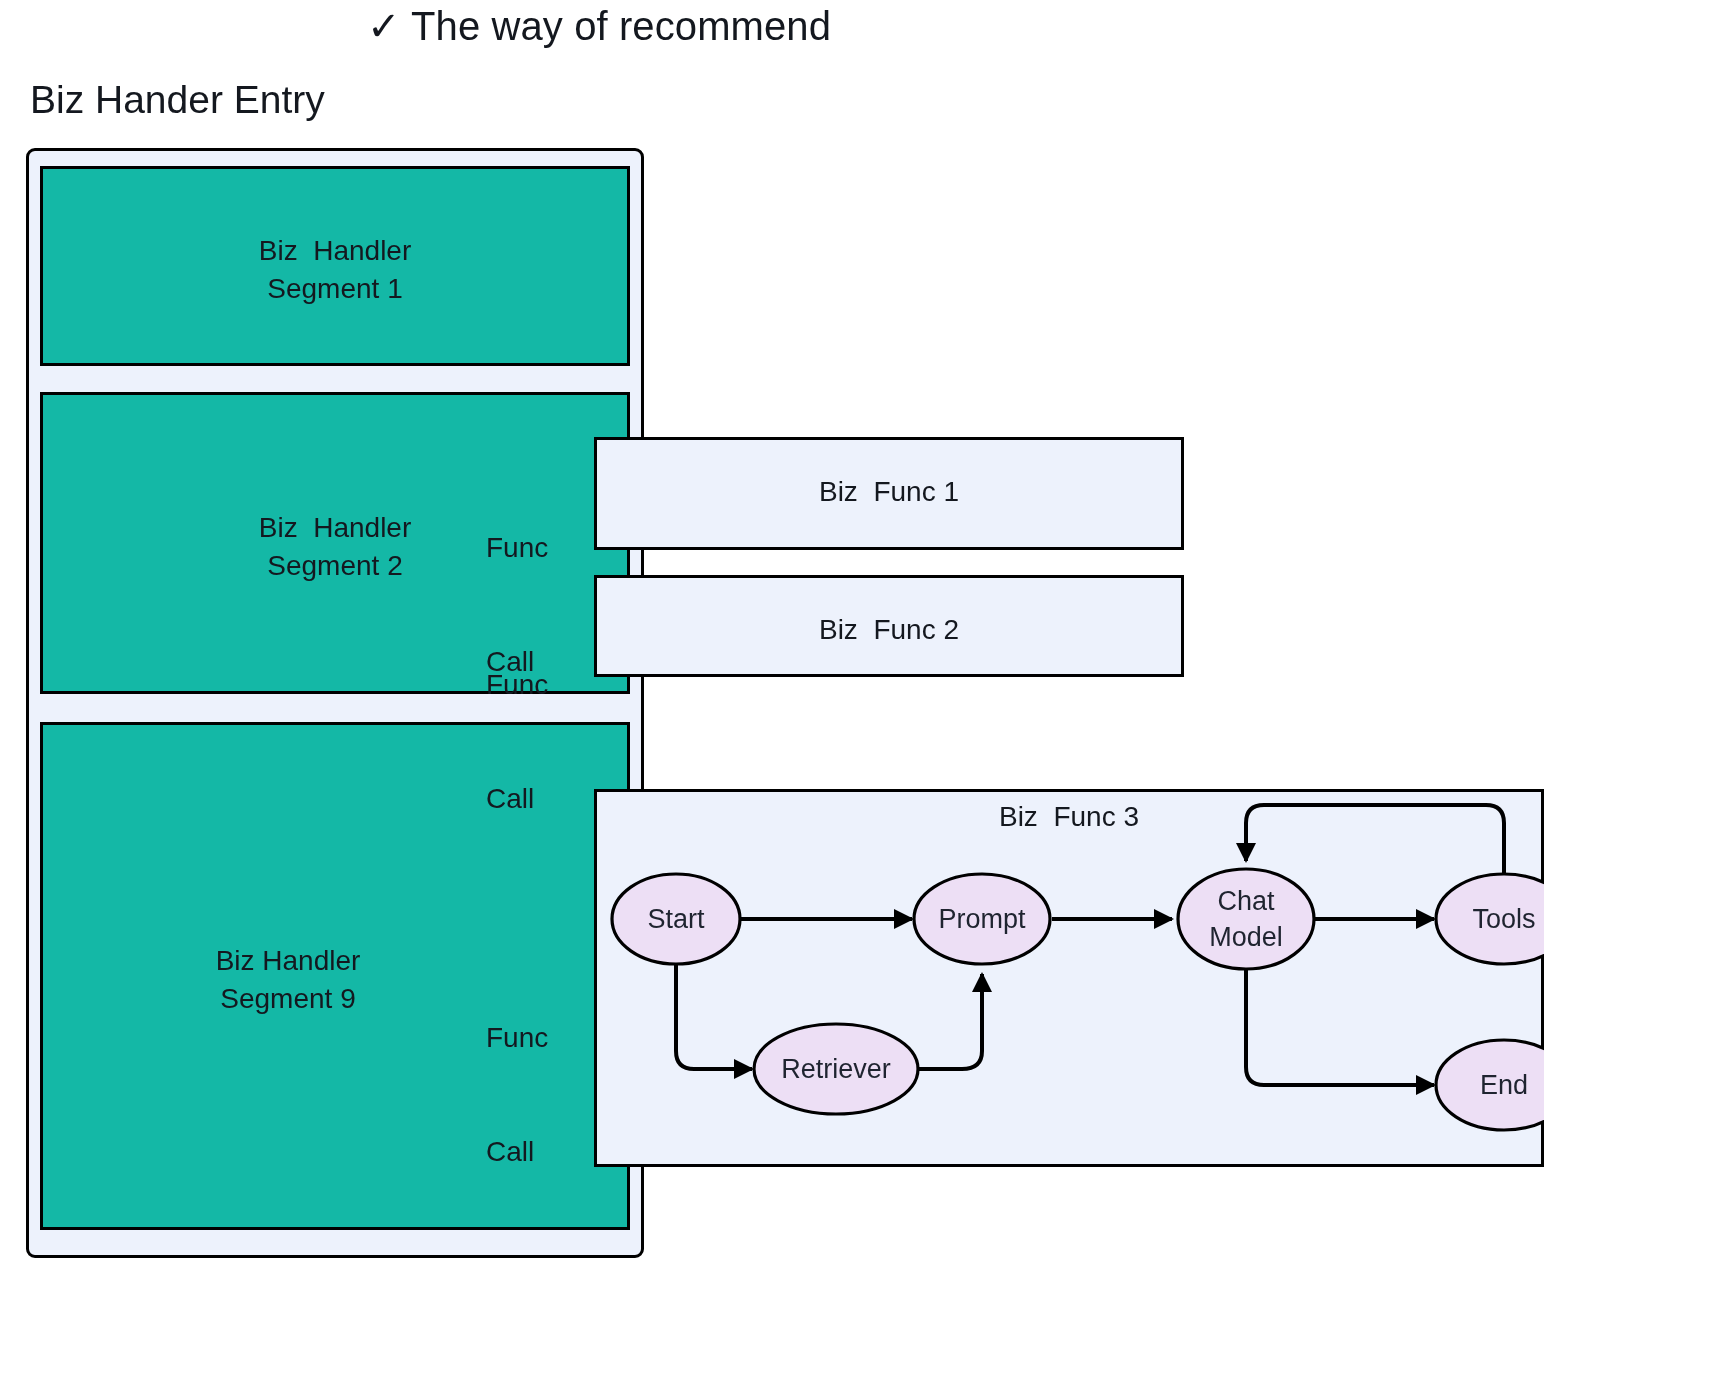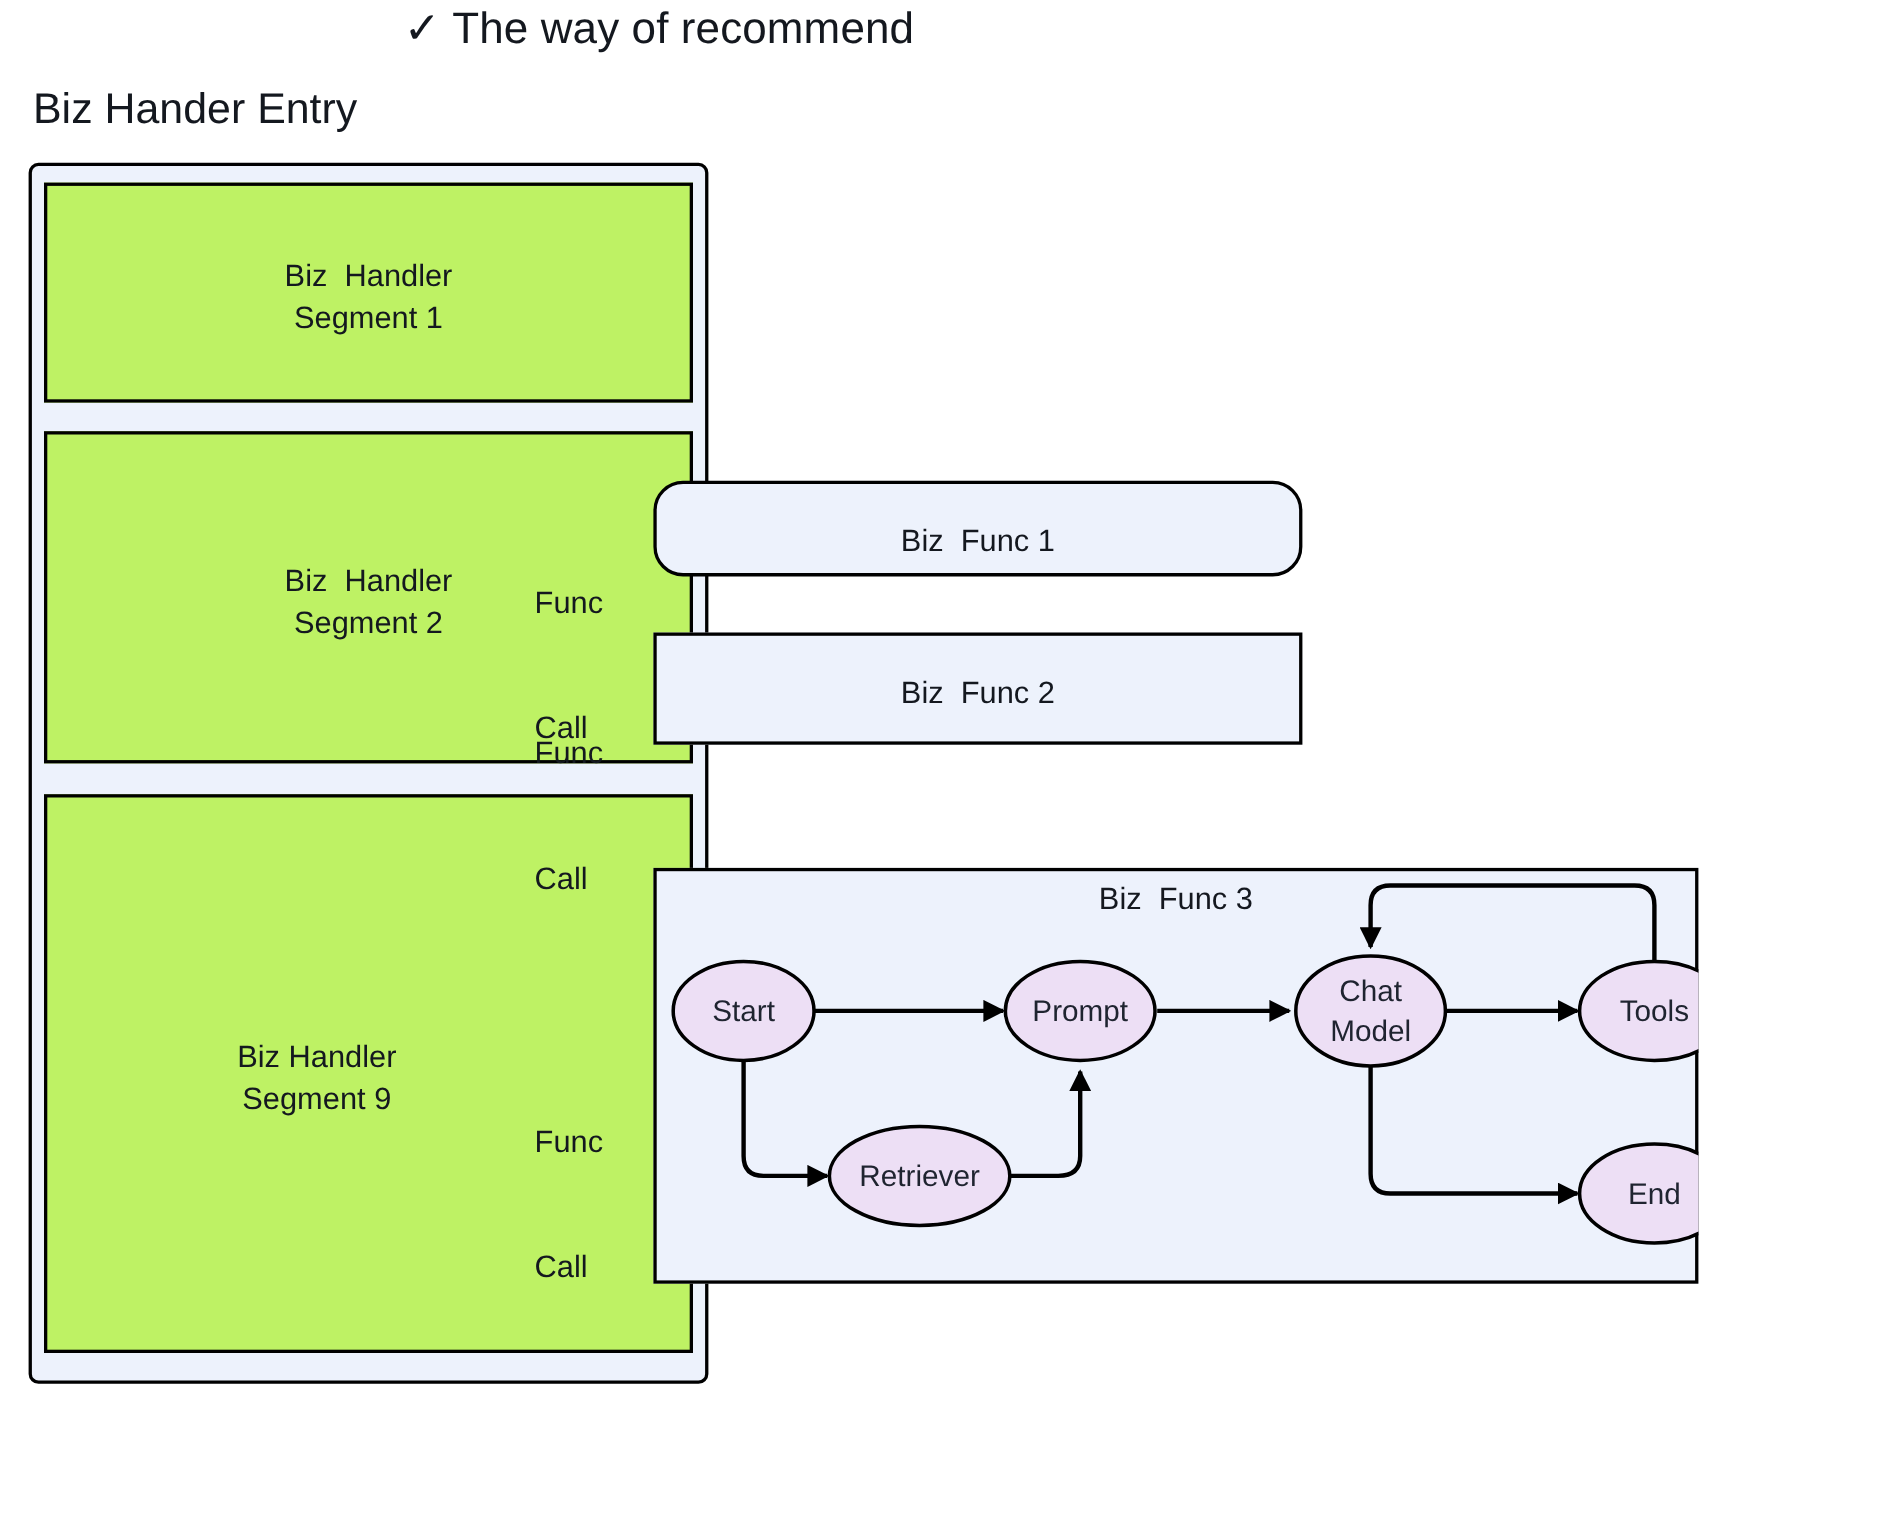--- a/index.html
+++ b/index.html
@@ -58,21 +58,21 @@
 
   #entry-outer {
     left: 2px;
     top: 148px;
     width: 618px;
     height: 1110px;
   }
 
   .segment {
     box-sizing: border-box;
-    background: #bef264;
+    background: #14b8a6;
     border: 3px solid #000000;
   }
   #seg1 { left: 16px; top: 166px; width: 590px; height: 200px; }
   #seg2 { left: 16px; top: 392px; width: 590px; height: 302px; }
   #seg3 { left: 16px; top: 722px; width: 590px; height: 508px; }
 
   .seg-label {
     position: absolute;
     width: 100%;
     text-align: center;
@@ -91,21 +91,21 @@
     line-height: 38px;
     text-align: left;
     white-space: pre;
     color: #14181f;
   }
   #fc1 { left: 462px; top: 453px; width: 108px; }
   #fc2 { left: 462px; top: 590px; width: 108px; }
   #fc3 { left: 462px; top: 943px; width: 108px; }
 
   
-  #func1 { left: 570px; top: 437px; width: 590px; height: 87px; border-radius: 27px; }
+  #func1 { left: 570px; top: 437px; width: 590px; height: 113px; }
   #func2 { left: 570px; top: 575px; width: 590px; height: 102px; }
   #func3 { left: 570px; top: 789px; width: 950px; height: 378px; }
 
   .func-label {
     position: absolute;
     width: 100%;
     text-align: center;
     font-size: 28px;
     line-height: 38px;
     white-space: pre;

